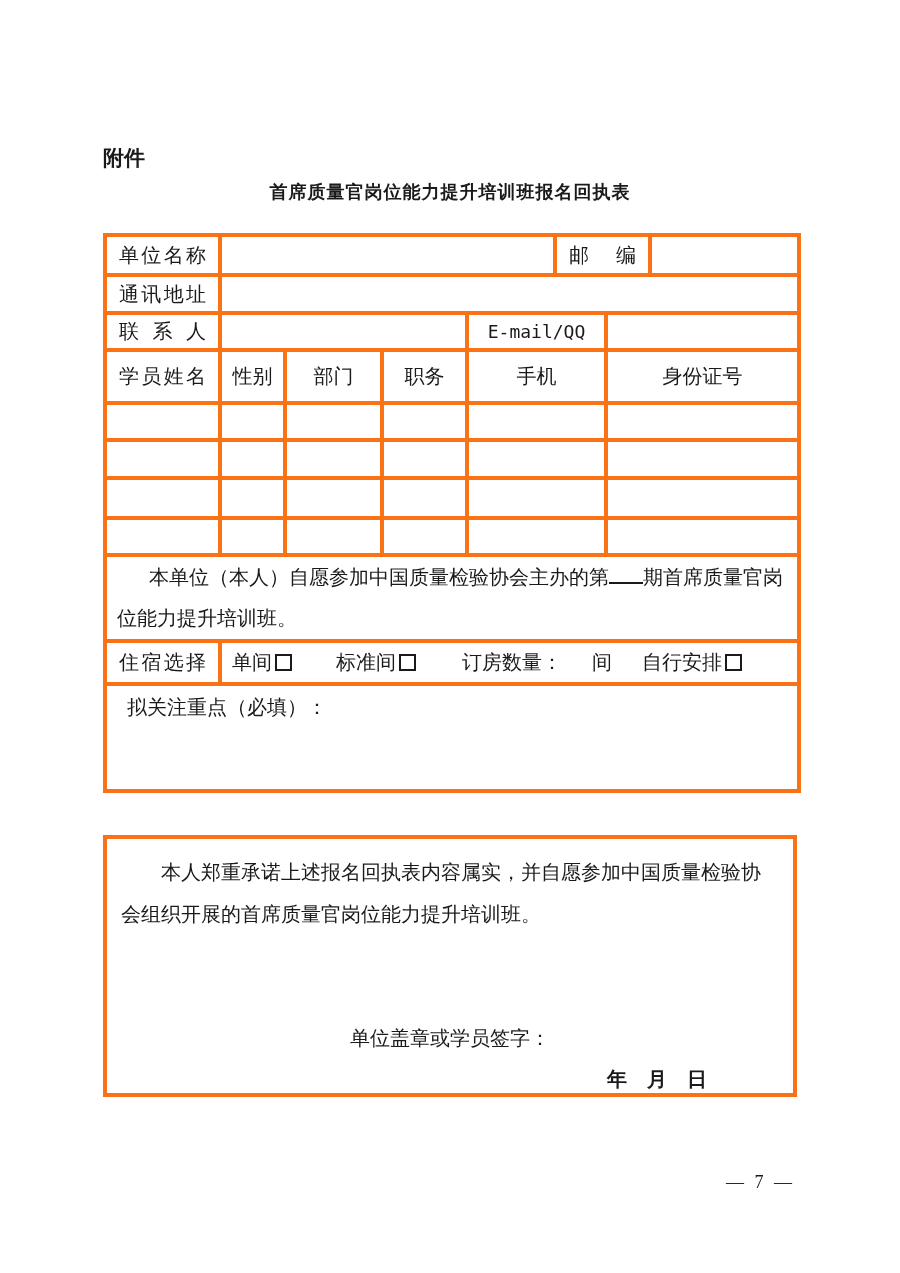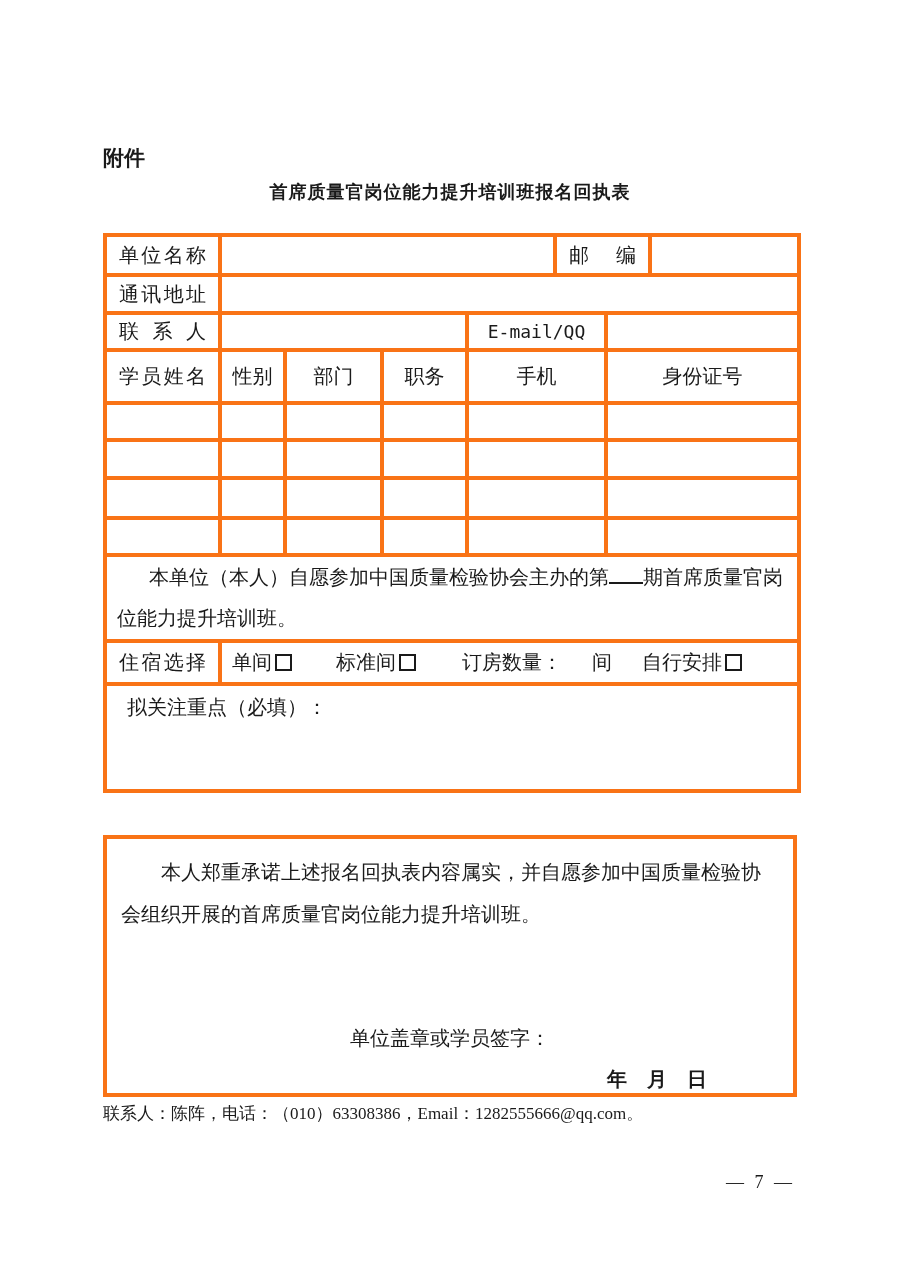--- a/index.html
+++ b/index.html
@@ -217,16 +217,15 @@
         <tr>
       <td class="commit-cell">
         <p class="commit-text">本人郑重承诺上述报名回执表内容属实，并自愿参加中国质量检验协会组织开展的首席质量官岗位能力提升培训班。</p>
         <div class="sig-line">单位盖章或学员签字：</div>
         <div class="date-line">年    月    日</div>
       </td>
     </tr>
   </tbody>
     </table>
 
-  <div class="footer-contact">联系人：陈阵，电话：（010）63308386，Email：1282555666@qq.com。</div>
   <div class="page-number">— 7 —</div>
 
 </div>
 
 </body></html>

